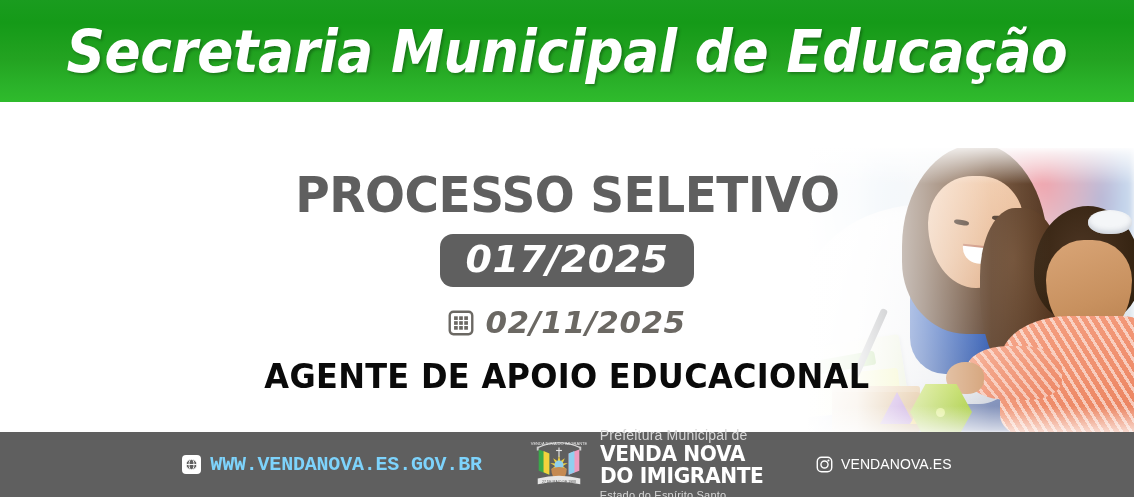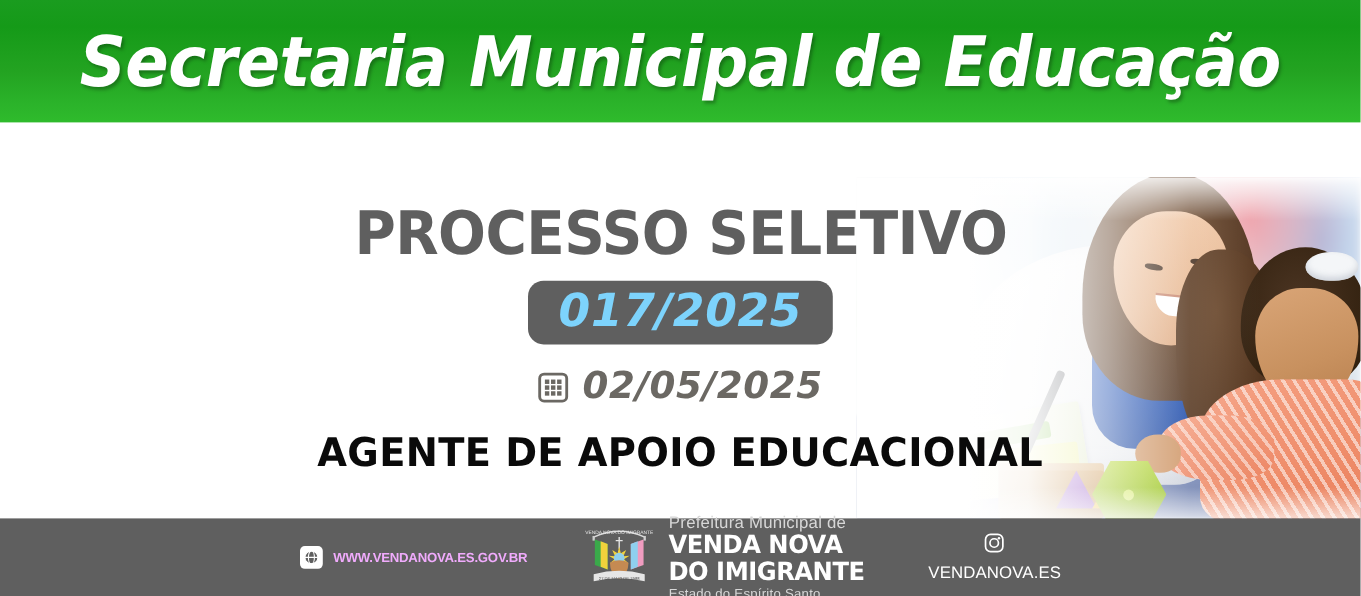--- a/index.html
+++ b/index.html
@@ -236,21 +236,21 @@
     white-space:nowrap;line-height:1;
   }
   .ps-badge{
     margin-top:14px;
     background:#5f5f5f;
     border-radius:13px;
     padding:6px 26px 9px 26px;
     display:inline-block;
   }
   .ps-badge-text{
-    color:#7dd3fc;
+    color:#ffffff;
     font-family:"DejaVu Sans",sans-serif;
     font-size:38px;font-weight:bold;font-style:italic;
     letter-spacing:0.5px;line-height:1;white-space:nowrap;
   }
   .date-row{
     margin-top:20px;
     display:flex;align-items:center;gap:11px;
   }
   .cal-icon{
     width:26px;height:26px;display:block;
@@ -281,44 +281,44 @@
     display:flex;align-items:center;justify-content:center;
     gap:46px;width:100%;
   }
   .site-row{display:flex;align-items:center;gap:9px;}
   .site-icon{
     width:19px;height:19px;background:#ffffff;border-radius:4px;
     display:flex;align-items:center;justify-content:center;flex:none;
   }
   .site-icon svg{display:block;}
   .site-text{
-    color:#f0abfc;
-    font-family:Liberation Sans, sans-serif;
-    font-size:11px;font-weight:bold;letter-spacing:-0.2px;
+    color:#7dd3fc;
+    font-family:Liberation Mono, monospace;
+    font-size:20px;font-weight:bold;letter-spacing:-0.2px;
     white-space:nowrap;
   }
   .brand-row{display:flex;align-items:center;gap:10px;}
   .crest{width:62px;height:58px;display:block;flex:none;}
   .brand-text{display:flex;flex-direction:column;line-height:1;}
   .brand-pre{
     color:#d7d7d7;font-family:"Liberation Sans",sans-serif;
     font-size:14px;letter-spacing:.2px;margin-bottom:2px;white-space:nowrap;
   }
   .brand-main{
     color:#ffffff;font-family:"DejaVu Sans",sans-serif;
     font-size:21px;font-weight:bold;letter-spacing:-0.4px;
     transform:scaleX(0.96);transform-origin:left center;white-space:nowrap;
   }
   .brand-main.l2{margin-top:1px;}
   .brand-post{
     color:#d7d7d7;font-family:"Liberation Sans",sans-serif;
     font-size:11px;letter-spacing:.2px;margin-top:3px;white-space:nowrap;
   }
   .social-col{display:flex;flex-direction:column;gap:7px;}
-  .social-row{display:flex;align-items:center;gap:8px;flex-direction:column;}
+  .social-row{display:flex;gap:8px;}
   .social-icon{width:17px;height:17px;flex:none;display:block;}
   .social-text{
     color:#ffffff;font-family:"Liberation Sans",sans-serif;
     font-size:14px;font-weight:normal;letter-spacing:.1px;white-space:nowrap;
   }
 </style>
 </head>
 <body>
 
 <div class="banner">
@@ -377,21 +377,21 @@
           <rect x="5.6" y="5.8" width="3.4" height="3.4" fill="#6b6863"></rect>
           <rect x="10.3" y="5.8" width="3.4" height="3.4" fill="#6b6863"></rect>
           <rect x="15.0" y="5.8" width="3.4" height="3.4" fill="#6b6863"></rect>
           <rect x="5.6" y="10.3" width="3.4" height="3.4" fill="#6b6863"></rect>
           <rect x="10.3" y="10.3" width="3.4" height="3.4" fill="#6b6863"></rect>
           <rect x="15.0" y="10.3" width="3.4" height="3.4" fill="#6b6863"></rect>
           <rect x="5.6" y="14.8" width="3.4" height="3.4" fill="#6b6863"></rect>
           <rect x="10.3" y="14.8" width="3.4" height="3.4" fill="#6b6863"></rect>
           <rect x="15.0" y="14.8" width="3.4" height="3.4" fill="#6b6863"></rect>
         </svg>
-        <div class="date-text">02/05/2025</div>
+        <div class="date-text">02/11/2025</div>
       </div>
 
       <div class="role-text">AGENTE DE APOIO EDUCACIONAL</div>
     </div>
 
   </div>
 
   <div class="footer">
     <div class="footer-inner">
 

